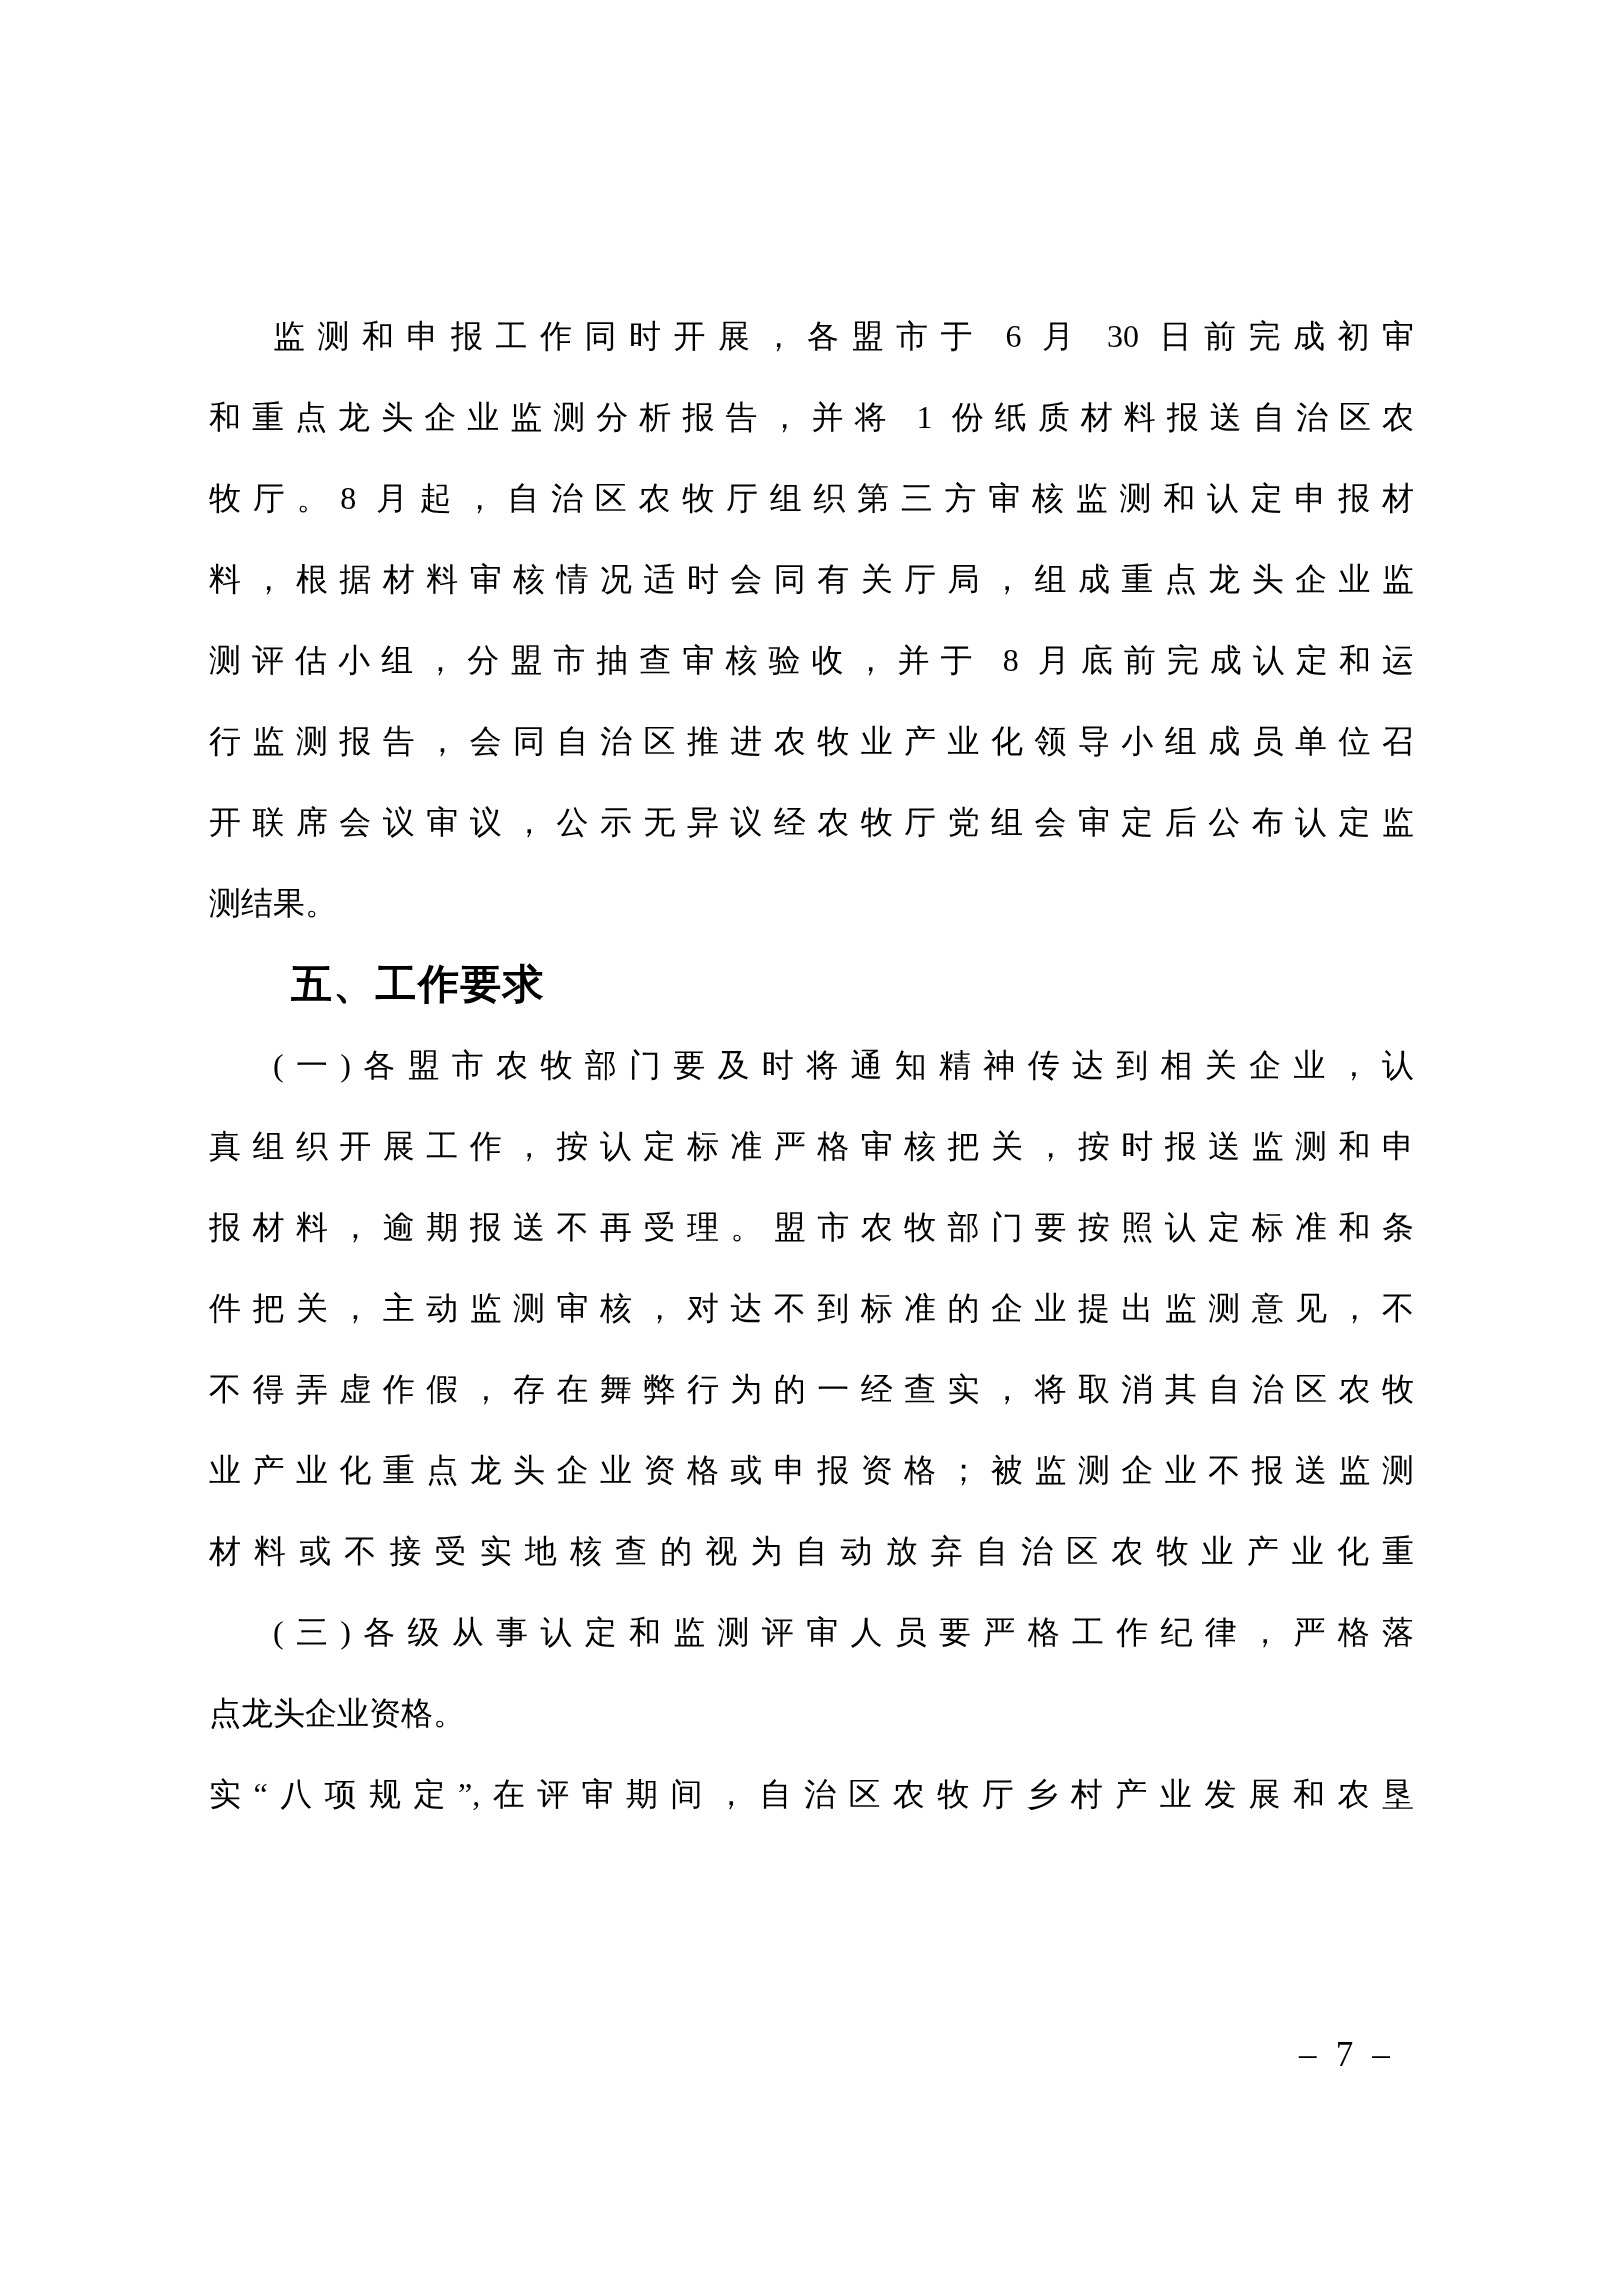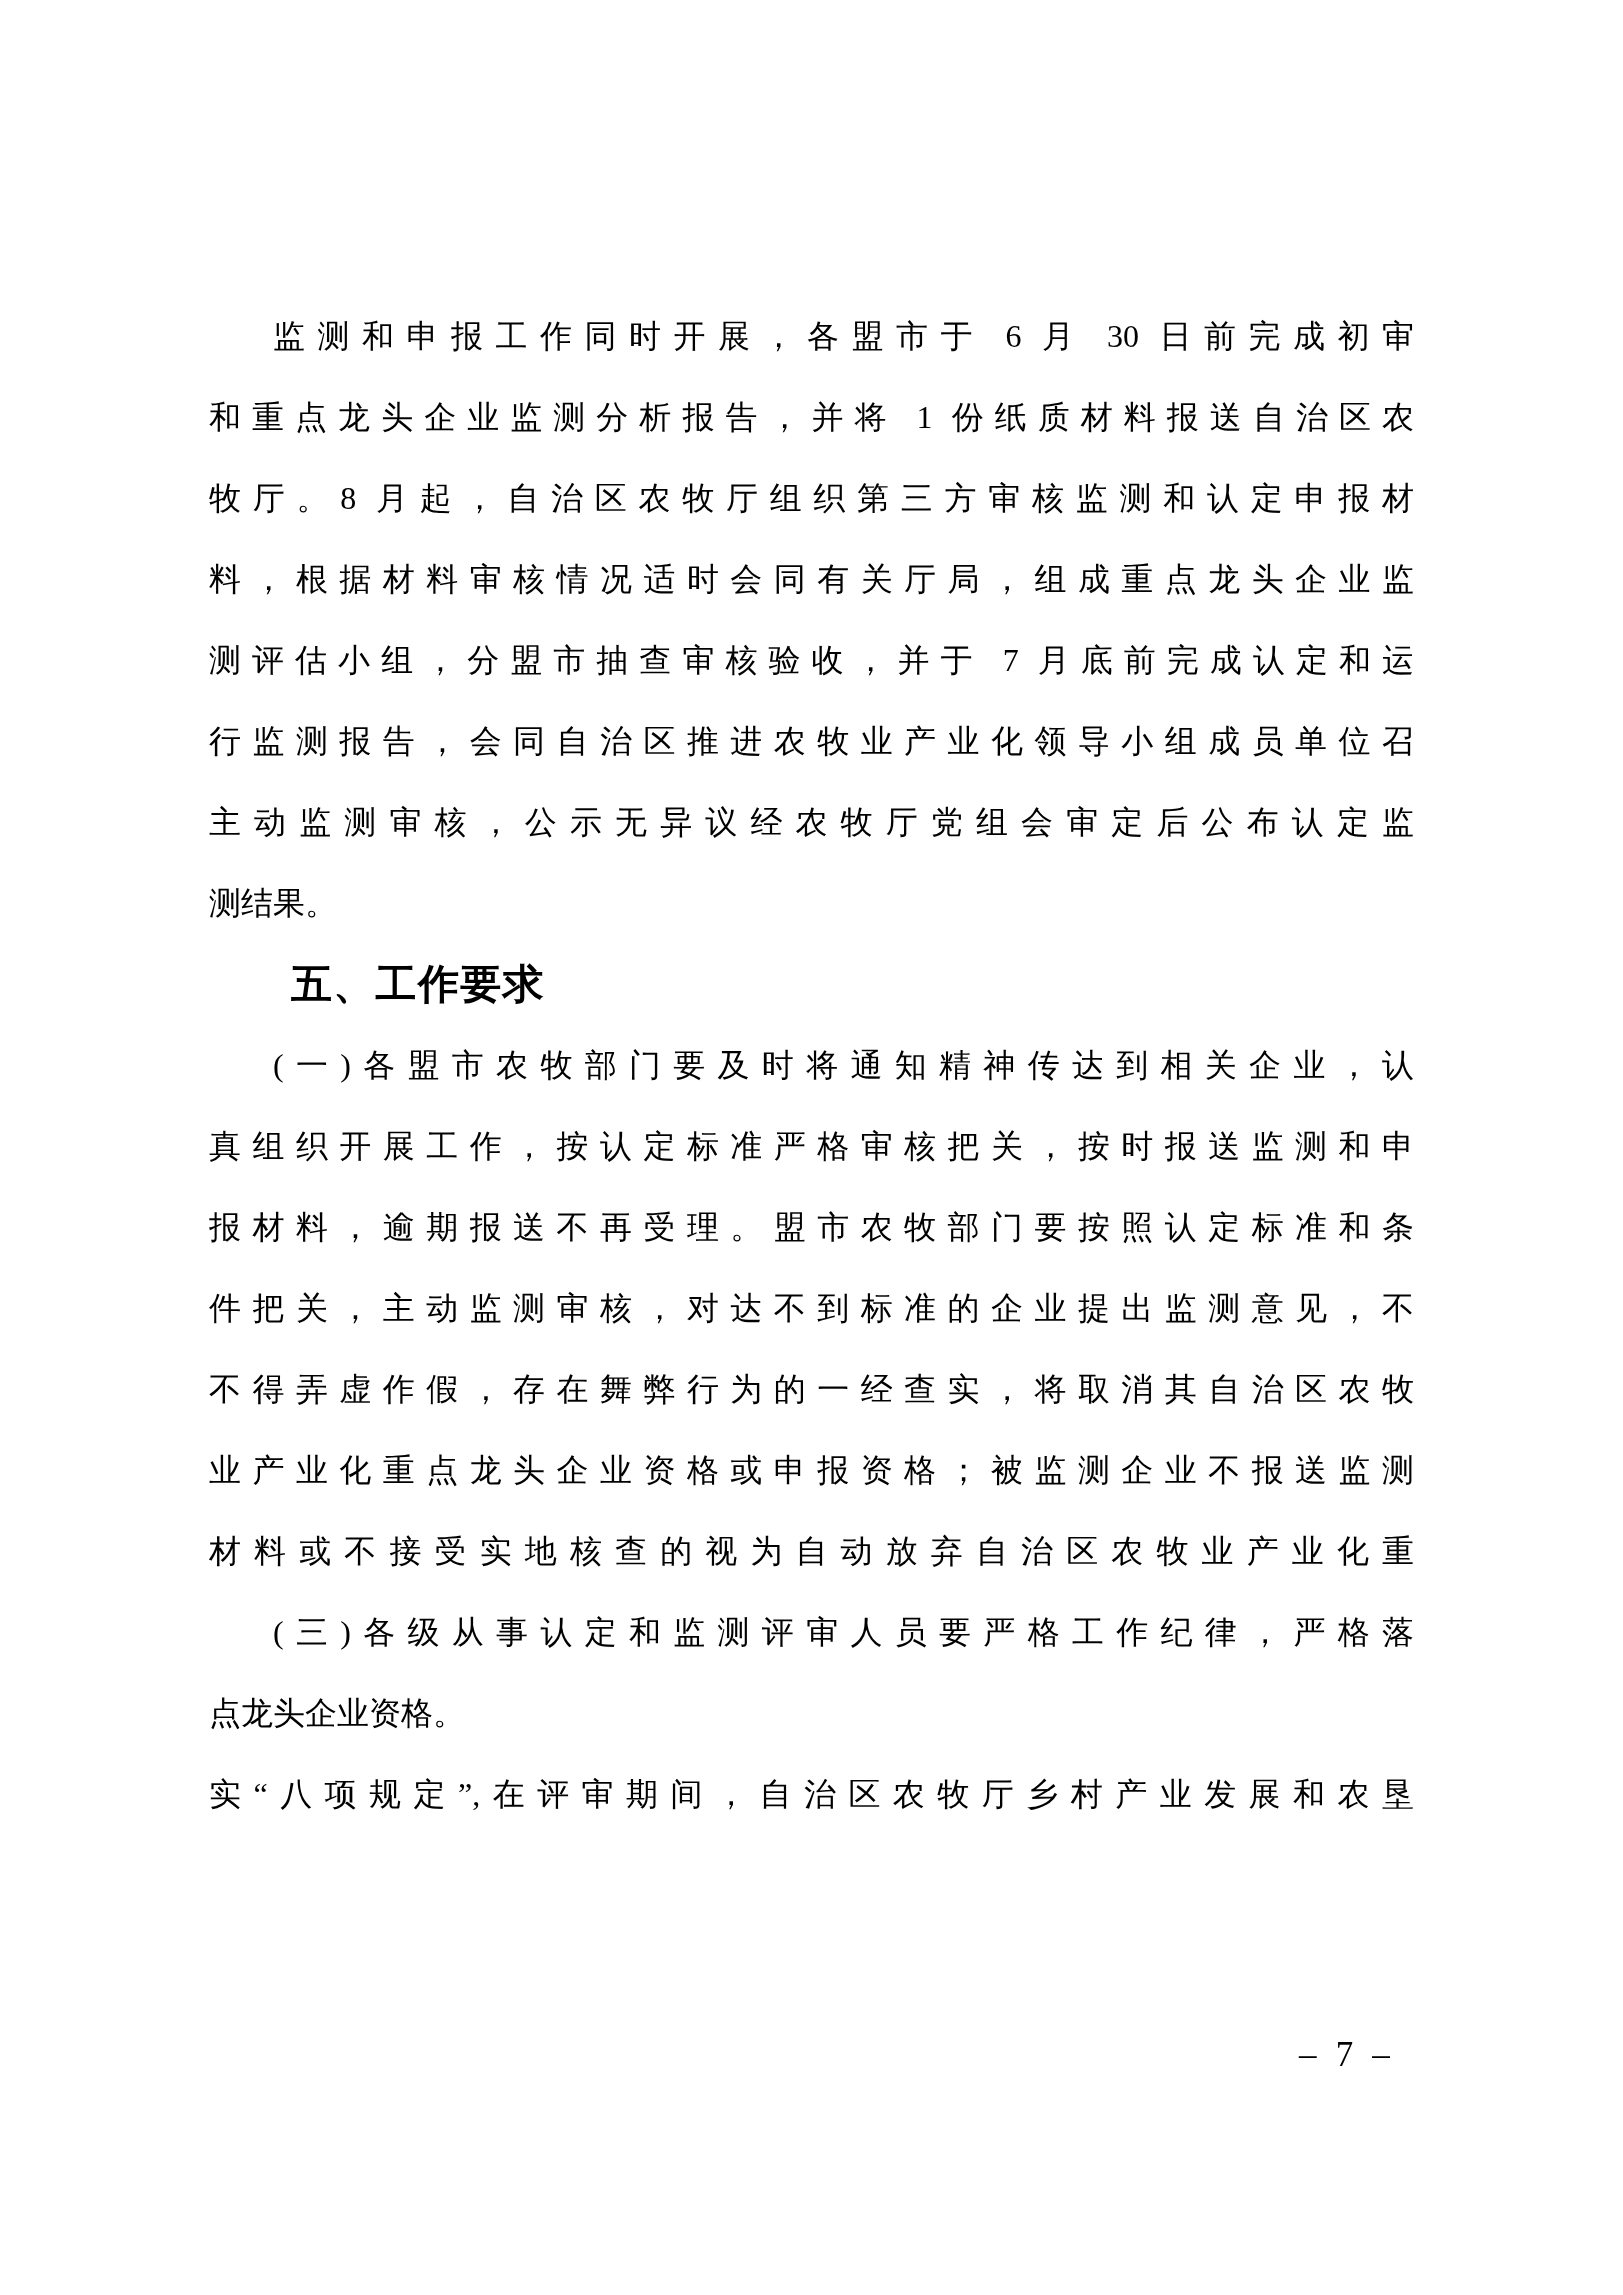--- a/index.html
+++ b/index.html
@@ -58,23 +58,23 @@
 <body>
 
 <div class="page">
 
   <div class="doc-body">
 
     <div class="line first full">监测和申报工作同时开展，各盟市于 6 月 30 日前完成初审</div>
     <div class="line full">和重点龙头企业监测分析报告，并将 1 份纸质材料报送自治区农</div>
     <div class="line full">牧厅。8 月起，自治区农牧厅组织第三方审核监测和认定申报材</div>
     <div class="line full">料，根据材料审核情况适时会同有关厅局，组成重点龙头企业监</div>
-    <div class="line full">测评估小组，分盟市抽查审核验收，并于 7 月底前完成认定和运</div>
+    <div class="line full">测评估小组，分盟市抽查审核验收，并于 8 月底前完成认定和运</div>
     <div class="line full">行监测报告，会同自治区推进农牧业产业化领导小组成员单位召</div>
-    <div class="line full">主动监测审核，公示无异议经农牧厅党组会审定后公布认定监</div>
+    <div class="line full">开联席会议审议，公示无异议经农牧厅党组会审定后公布认定监</div>
     <div class="line">测结果。</div>
 
     <div class="line first heading">五、工作要求</div>
 
     <div class="line first full">(一)各盟市农牧部门要及时将通知精神传达到相关企业，认</div>
     <div class="line full">真组织开展工作，按认定标准严格审核把关，按时报送监测和申</div>
     <div class="line full">报材料，逾期报送不再受理。盟市农牧部门要按照认定标准和条</div>
     <div class="line full">件把关，主动监测审核，对达不到标准的企业提出监测意见，不</div>
 
     <div class="line full">不得弄虚作假，存在舞弊行为的一经查实，将取消其自治区农牧</div>

